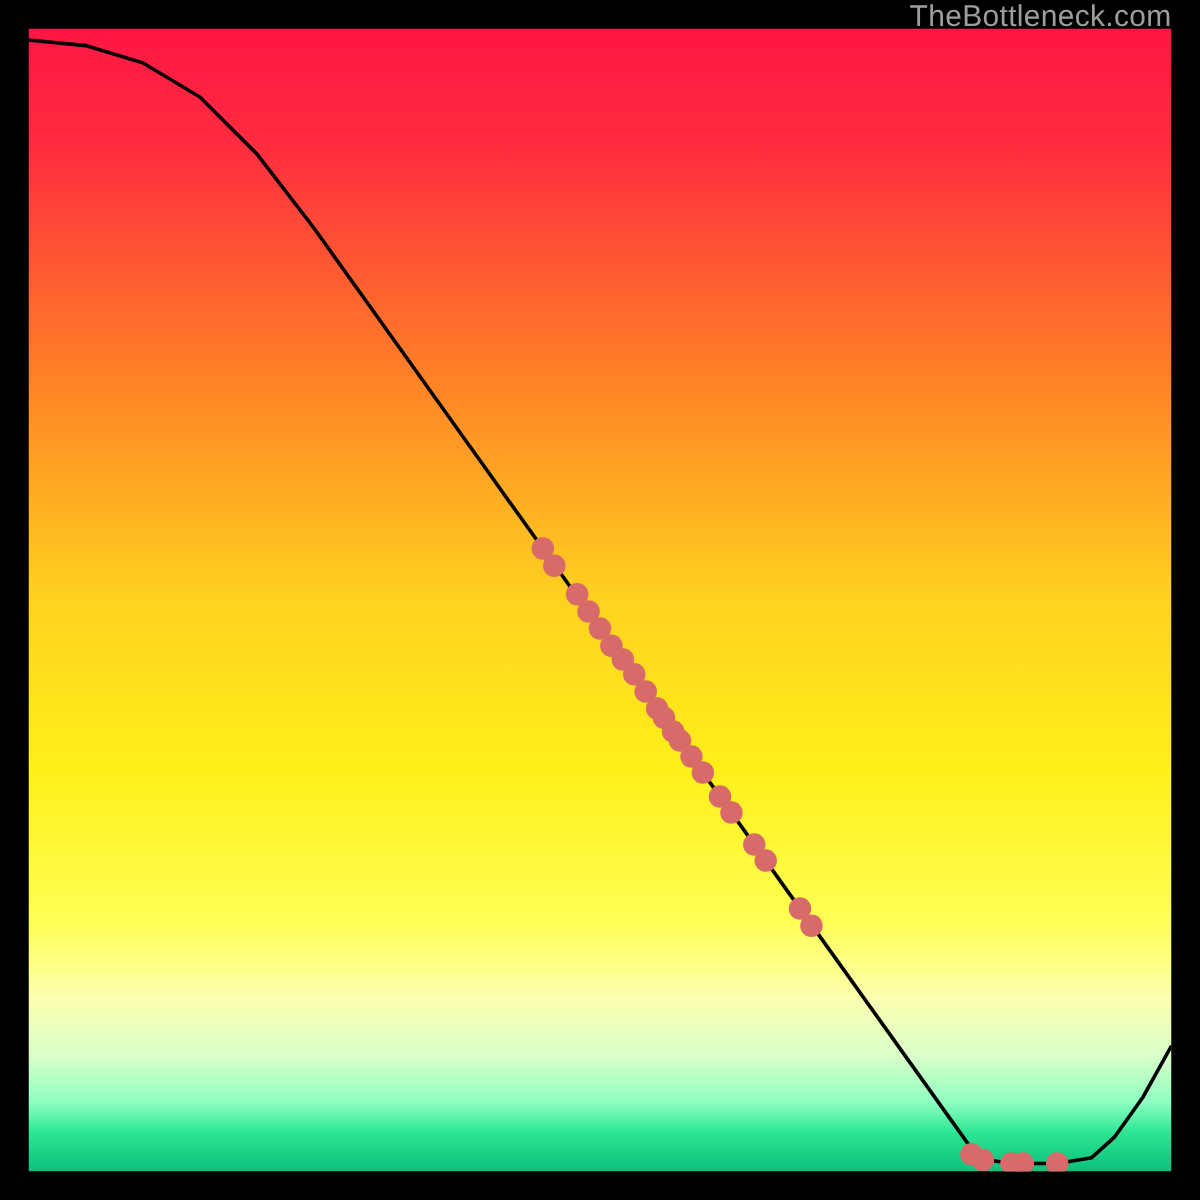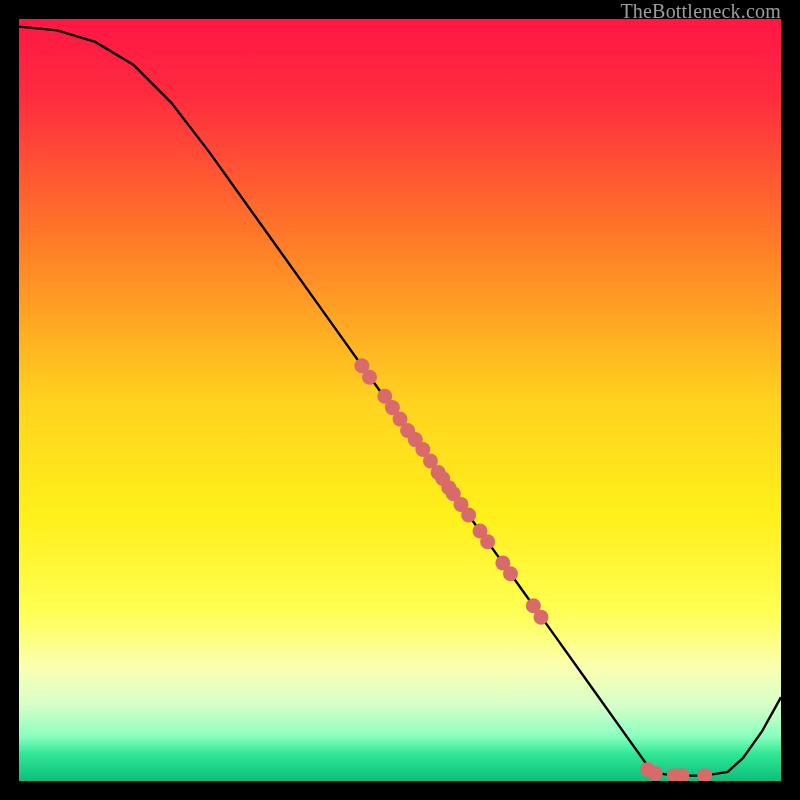--- a/index.html
+++ b/index.html
@@ -22,21 +22,21 @@
     position: absolute;
     left: 0;
     top: 0;
     width: 762px;
     height: 762px;
   }
   .watermark {
     position: absolute;
     top: 0;
     right: 19px;
-    font-family: Liberation Serif, serif;
+    font-family: Liberation Sans, sans-serif;
     font-size: 20px;
     color: #9d9d9d;
     letter-spacing: 0.2px;
   }
   svg { display: block; }
 </style>
 </head>
 <body>
 
 <div class="frame">

